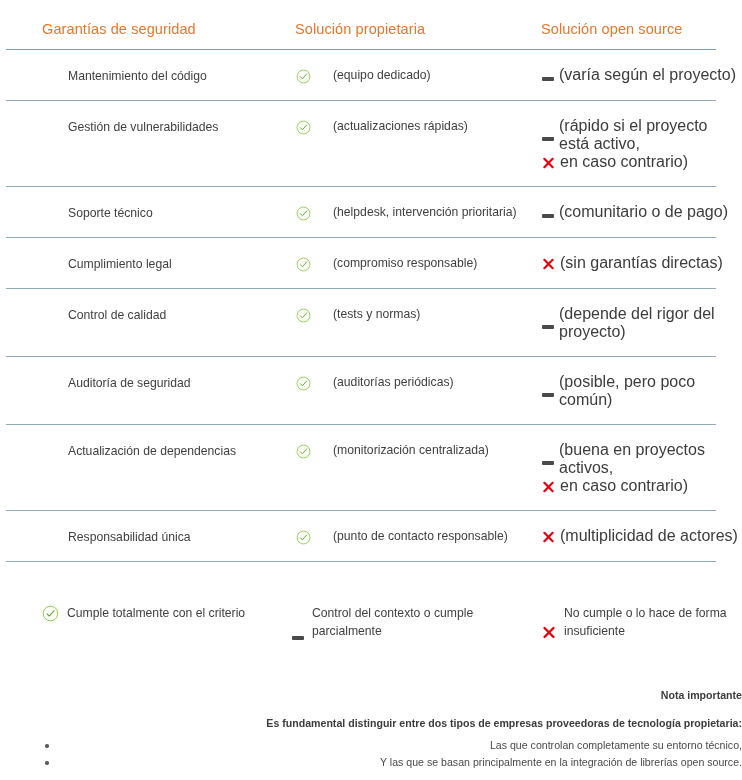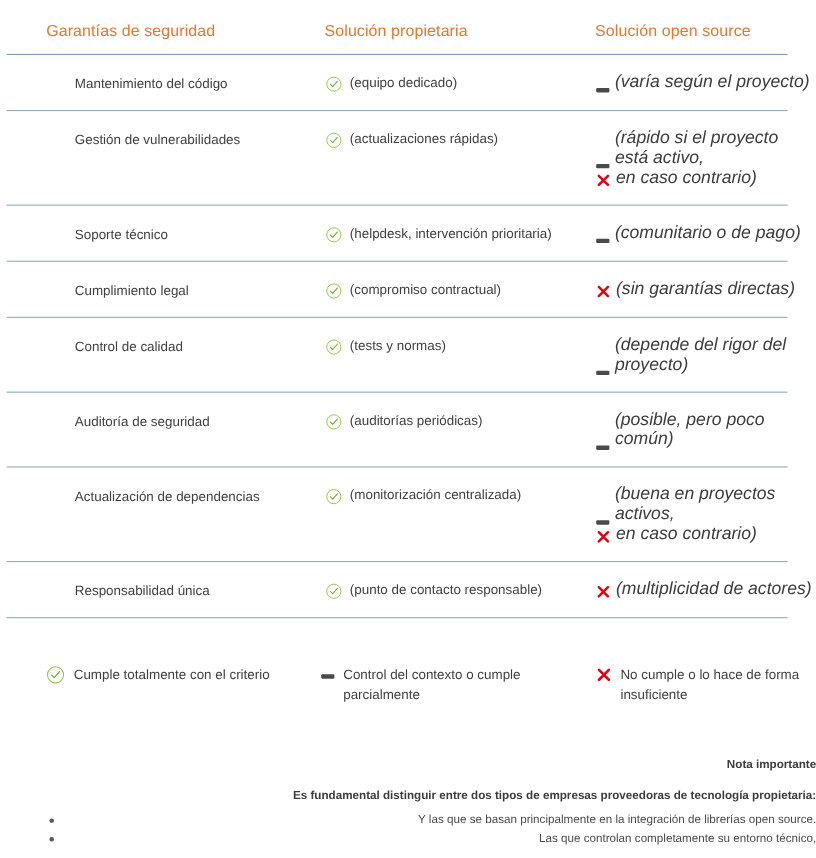--- a/index.html
+++ b/index.html
@@ -34,43 +34,43 @@
   }
   .head .c1{padding-left:42px;}
   .head .c2{padding-left:3px;}
   .head .c3{padding-left:5px;}
 
   
   .brow{padding-top:16px;padding-bottom:15px;}
   .crit{
     font-size:12.2px;line-height:17px;color:#3f3f3f;padding-top:2px;margin-left:20px;
   }
-  .cell{display:flex;align-items:flex-end;gap:7px;}
+  .cell{display:flex;align-items:flex-end;gap:22px;}
   .cell .txt{
     font-size:12.2px;line-height:17px;color:#3f3f3f;padding-top:1px;
   }
   .stack{display:flex;flex-direction:column;gap:0;}
-  .inline-line{display:flex;align-items:flex-end;gap:5px;font-style:italic;}
+  .inline-line{display:flex;align-items:center;gap:5px;}
 
   
   .ico{flex:0 0 auto;display:inline-block;line-height:0;}
   .ico-check{width:15px;height:15px;margin-top:2px;}
   .ico-x{width:13px;height:14px;margin-top:2px;}
   .ico-dash{
     width:12px;height:4px;background:#4a4a4a;border-radius:1px;
     margin-top:8px;flex:0 0 auto;display:inline-block;
   }
 
   
   .legend{padding-top:42px;padding-bottom:10px;}
   .legend .c1{padding-left:42px;}
   .legend .c2{padding-left:0px;}
   .legend .c3{padding-left:6px;}
   .legend .txt{font-size:12.2px;line-height:18px;color:#3f3f3f;}
-  .legend .lcell{display:flex;align-items:flex-start;gap:8px;}
+  .legend .lcell{display:flex;align-items:flex-end;gap:8px;}
   .legend .ico-dash{margin-top:9px;}
   .legend .ico-x{width:14px;height:15px;margin-top:2px;}
   .legend .ico-check{width:17px;height:17px;margin-top:1px;}
 
   
   .note{padding:38px 0 0 40px;text-align:right;}
   .note-title{
     font-size:10.6px;font-weight:bold;color:#3c3c3c;line-height:14px;
     margin-bottom:14px;
   }
@@ -181,21 +181,21 @@
         <div class="row brow">
           <div class="c1">
             <div class="crit">Cumplimiento legal</div>
           </div>
           <div class="c2">
             <div class="cell">
               <span class="ico ico-check"><svg viewBox="0 0 20 20" width="100%" height="100%">
                   <circle cx="10" cy="10" r="8.6" fill="#fbfdf8" stroke="#8dc63f" stroke-width="1.1"></circle>
                   <path d="M5.9 10.3 L8.6 13.0 L14.2 6.6" fill="none" stroke="#6aa63a" stroke-width="1.25" stroke-linecap="round" stroke-linejoin="round"></path>
                 </svg></span>
-              <span class="txt">(compromiso contractual)</span>
+              <span class="txt">(compromiso responsable)</span>
             </div>
           </div>
           <div class="c3">
             <div class="stack">
               <div class="inline-line">
                 <span class="ico ico-x"><svg viewBox="0 0 20 20" width="100%" height="100%">
                     <path d="M3.6 3.6 L16.4 16.4 M16.4 3.6 L3.6 16.4" stroke="#e3000f" stroke-width="3.4" stroke-linecap="round"></path>
                   </svg></span>
                 <span class="txt">(sin garantías directas)</span>
               </div>
@@ -334,18 +334,18 @@
         </div>
       </div>
     </div>
 
   </div>
 
   <div class="note">
     <div class="note-title">Nota importante</div>
     <div class="note-lead">Es fundamental distinguir entre dos tipos de empresas proveedoras de tecnología propietaria:</div>
     <ul class="note-list" id="note-host">
+        <li>Las que controlan completamente su entorno técnico,</li>
         <li>Y las que se basan principalmente en la integración de librerías open source.</li>
-        <li>Las que controlan completamente su entorno técnico,</li>
       </ul>
   </div>
 
 </div>
 
 </body></html>

